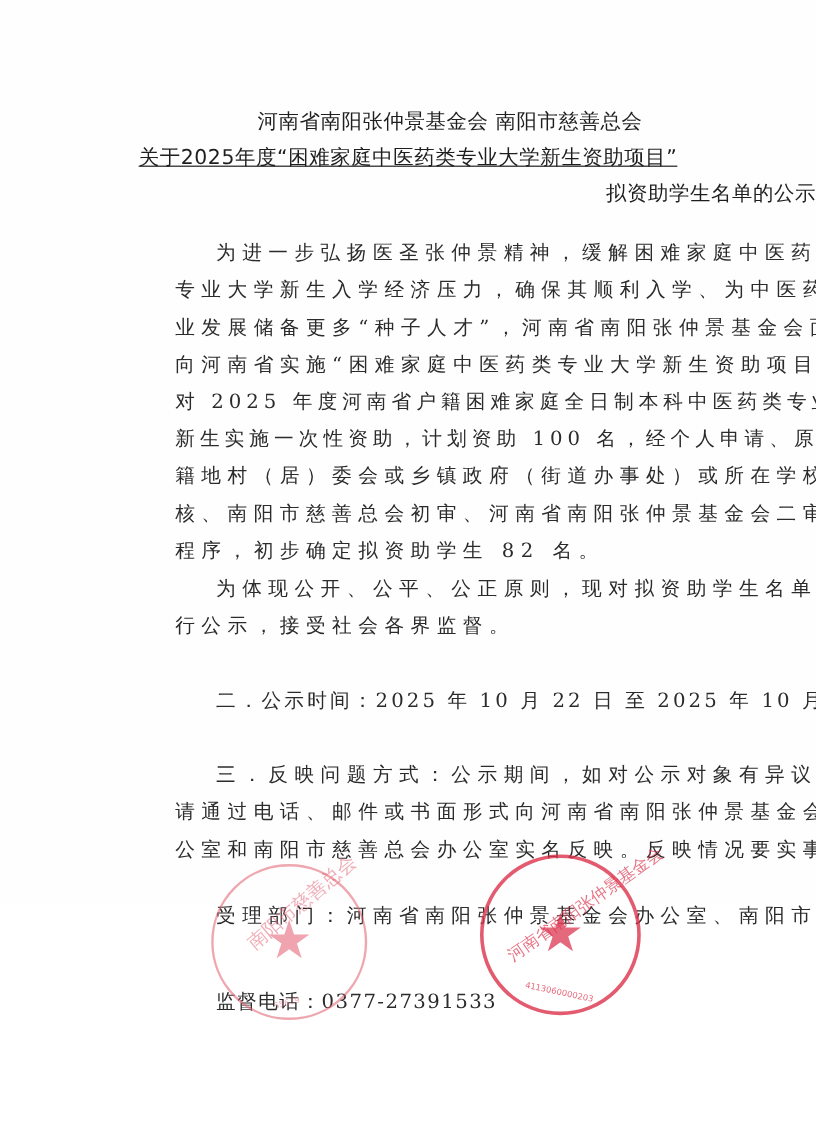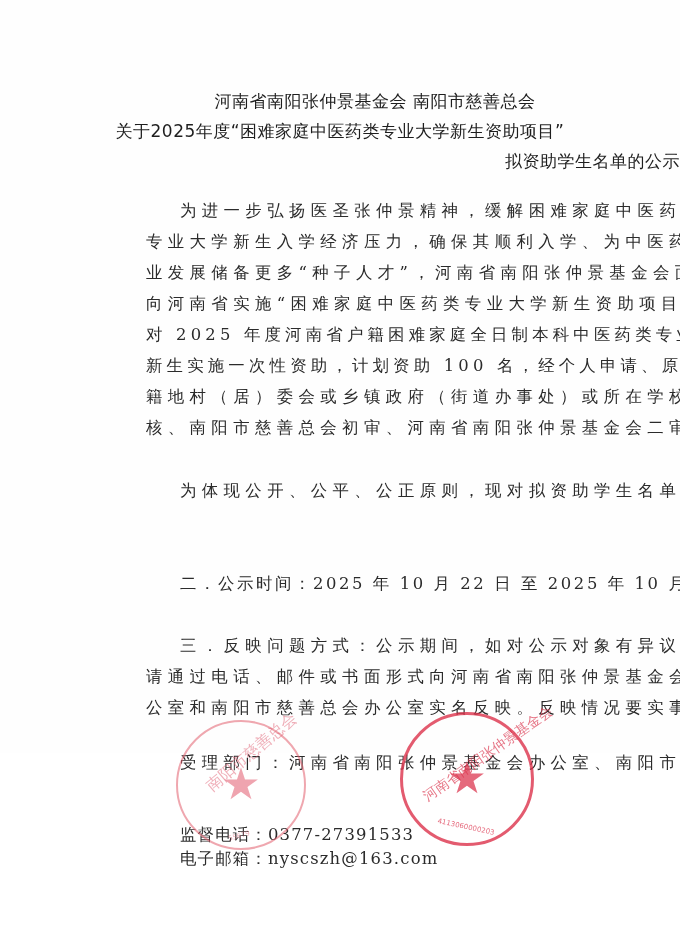--- a/index.html
+++ b/index.html
@@ -26,21 +26,21 @@
       left: 0;
       width: 680px;
       text-align: center;
       font-family: "DejaVu Sans", "Liberation Sans", sans-serif;
       font-size: 17px;
       color: #1e1e1e;
       letter-spacing: 0.5px;
       white-space: nowrap;
     }
     .t1 { top: 90px; left: 35px; }
-    .t2 { top: 120px; left: 0px; }
+    .t2 { top: 120px; left: 0px; text-decoration: underline; }
     .t3 { top: 150px; left: 0px; text-align: right; }
 
     .line {
       position: absolute;
       left: 146px;
       width: 470px;
       font-size: 16.4px;
       letter-spacing: 5.4px;
       white-space: nowrap;
       color: #2b2b2b;
@@ -103,28 +103,29 @@
   <div class="title t3">拟资助学生名单的公示</div>
 
   <div class="line indent" style="top:200px">为进一步弘扬医圣张仲景精神，缓解困难家庭中医药类</div>
   <div class="line" style="top:231px">专业大学新生入学经济压力，确保其顺利入学、为中医药事</div>
   <div class="line" style="top:262px">业发展储备更多“种子人才”，河南省南阳张仲景基金会面</div>
   <div class="line" style="top:293px">向河南省实施“困难家庭中医药类专业大学新生资助项目”，</div>
   <div class="line tight" style="top:324px">对 2025 年度河南省户籍困难家庭全日制本科中医药类专业</div>
   <div class="line tight" style="top:355px">新生实施一次性资助，计划资助 100 名，经个人申请、原户</div>
   <div class="line" style="top:386px">籍地村（居）委会或乡镇政府（街道办事处）或所在学校审</div>
   <div class="line" style="top:417px">核、南阳市慈善总会初审、河南省南阳张仲景基金会二审等</div>
+  <div class="line" style="top:448px">程序，初步确定拟资助学生 82 名。</div>
   <div class="line indent" style="top:480px">为体现公开、公平、公正原则，现对拟资助学生名单进</div>
+  <div class="line" style="top:511px">行公示，接受社会各界监督。</div>
   <div class="line indent tighter" style="top:573px">二．公示时间：2025 年 10 月 22 日 至 2025 年 10 月 28</div>
   <div class="line indent" style="top:635px">三．反映问题方式：公示期间，如对公示对象有异议，</div>
   <div class="line" style="top:666px">请通过电话、邮件或书面形式向河南省南阳张仲景基金会办</div>
   <div class="line" style="top:697px">公室和南阳市慈善总会办公室实名反映。反映情况要实事求</div>
   <div class="line indent" style="top:759px; top:752px">受理部门：河南省南阳张仲景基金会办公室、南阳市慈</div>
   <div class="line indent tighter" style="top:832px; top:824px; letter-spacing:1.2px">监督电话：0377-27391533</div>
-  <div class="line indent tighter" style="top:856px; top:848px; letter-spacing:1.2px">电子邮箱：nyscszh@163.com</div>
 
   <div class="seal seal-left">
     <span class="seal-text" style="left:18px; top:20px; transform:rotate(-40deg);">南阳市慈善总会</span>
     <span class="seal-star">★</span>
     <span class="seal-num">55679</span>
   </div>
 
   <div class="seal seal-right">
     <span class="seal-text" style="left:8px; top:30px; transform:rotate(-35deg); font-size:14px;">河南省南阳张仲景基金会</span>
     <span class="seal-star">★</span>

